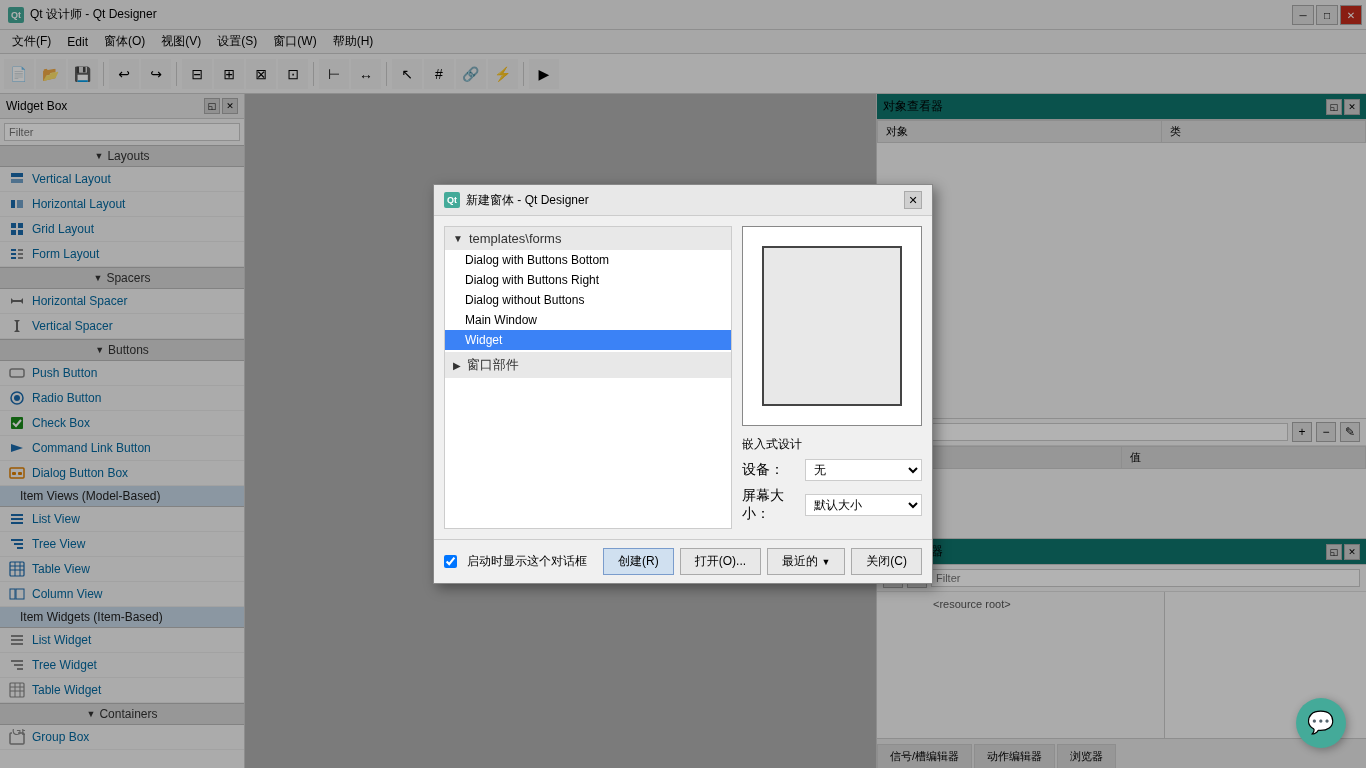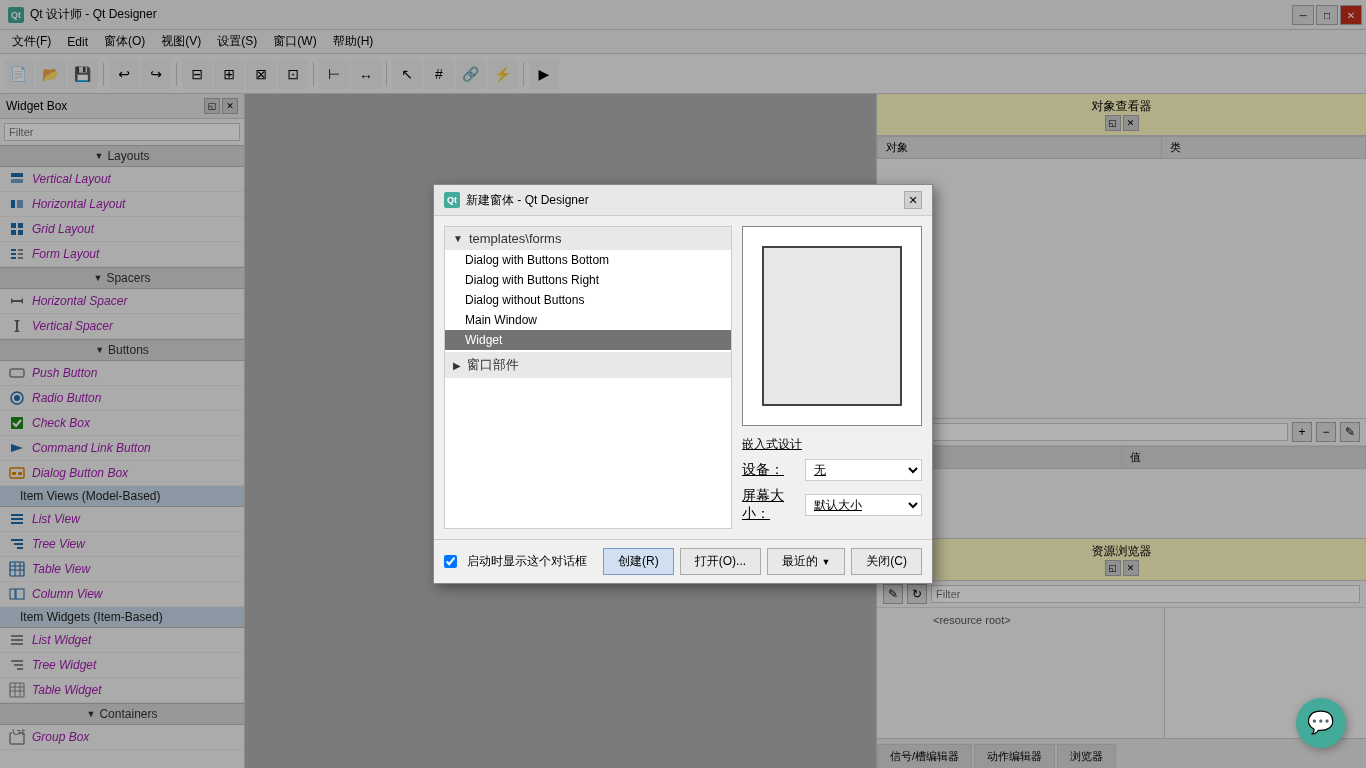--- a/index.html
+++ b/index.html
@@ -96,21 +96,21 @@
     }
     .widget-category-arrow { margin-right: 4px; font-size: 9px; }
     .widget-item {
       display: flex;
       align-items: center;
       padding: 3px 8px;
       cursor: pointer;
       border-bottom: 1px solid #e8e8e8;
     }
     .widget-item-icon { width: 18px; height: 18px; margin-right: 6px; display: flex; align-items: center; justify-content: center; flex-shrink: 0; }
-    .widget-item-label { font-size: 12px; color: #a21caf; font-style: italic; }
+    .widget-item-label { font-size: 12px; color: #0369a1; }
 
     
     .widget-subcategory {
       background: #c8d8e8;
       padding: 3px 20px;
       font-size: 11px;
       color: #222;
       border-bottom: 1px solid #bbb;
     }
 
@@ -128,28 +128,27 @@
       flex-direction: column;
       border-left: 1px solid #ccc;
     }
     .object-inspector {
       flex: 1;
       background: #f5f5f5;
       display: flex;
       flex-direction: column;
     }
     .panel-header {
-      background: #fef9c3;
+      background: #0f766e;
       padding: 4px 6px;
       border-bottom: 1px solid #ccc;
       display: flex;
       align-items: center;
       justify-content: space-between;
       font-size: 12px;
-      flex-direction: column;
     }
     .object-table {
       flex: 1;
       overflow: auto;
     }
     .object-table table { width: 100%; border-collapse: collapse; }
     .object-table th { background: #e0e0e0; padding: 3px 8px; border: 1px solid #ccc; font-weight: normal; font-size: 11px; text-align: left; }
 
     
     .property-editor {
@@ -246,21 +245,21 @@
     .dialog-content { display: flex; gap: 10px; }
     .template-list-area { flex: 1; border: 1px solid #ccc; background: white; min-height: 280px; }
     .template-row { display: flex; align-items: center; padding: 4px 8px; cursor: pointer; }
     .template-row.category { background: #e8e8e8; color: #333; font-size: 11px; }
     .template-row-arrow { margin-right: 6px; font-size: 10px; }
     .template-row-label { font-size: 13px; }
     .template-sub-row { padding: 3px 20px; cursor: pointer; font-size: 12px; }
     .preview-area { width: 180px; }
     .preview-box { width: 180px; height: 200px; border: 1px solid #888; background: white; position: relative; display: flex; align-items: center; justify-content: center; }
     .preview-inner { width: 140px; height: 160px; border: 2px solid #444; background: #e8e8e8; }
-    .embed-design { margin-top: 10px; text-decoration: underline; }
+    .embed-design { margin-top: 10px; }
     .embed-label { font-size: 12px; margin-bottom: 6px; }
     .embed-row { display: flex; align-items: center; margin-bottom: 6px; gap: 8px; }
     .embed-field-label { font-size: 14px; width: 55px; }
     .embed-select { flex: 1; padding: 2px 4px; border: 1px solid #ccc; font-size: 12px; background: white; }
     .dialog-footer {
       padding: 8px 10px;
       border-top: 1px solid #ccc;
       display: flex;
       align-items: center;
       gap: 6px;
@@ -697,21 +696,21 @@
           </div>
           <div class="template-sub-row">
             <span>Dialog with Buttons Right</span>
           </div>
           <div class="template-sub-row">
             <span>Dialog without Buttons</span>
           </div>
           <div class="template-sub-row">
             <span>Main Window</span>
           </div>
-          <div class="template-sub-row selected" style="background:#737373;color:white;">
+          <div class="template-sub-row selected" style="background:#3b82f6;color:white;">
             <span>Widget</span>
           </div>
 
           <div class="template-row category" style="margin-top:2px;">
             <span class="template-row-arrow">▶</span>
             <span class="template-row-label">窗口部件</span>
           </div>
         </div>
 
         <div class="preview-area">

